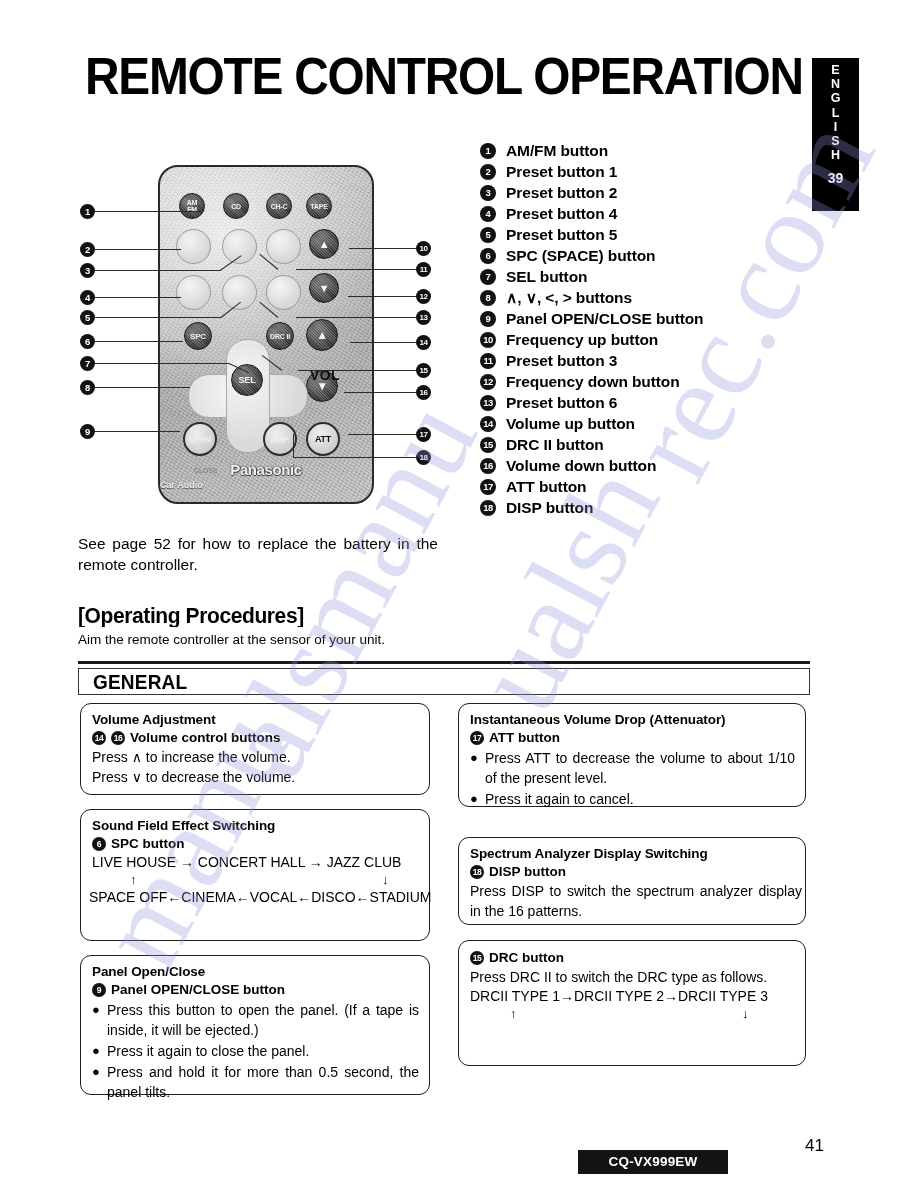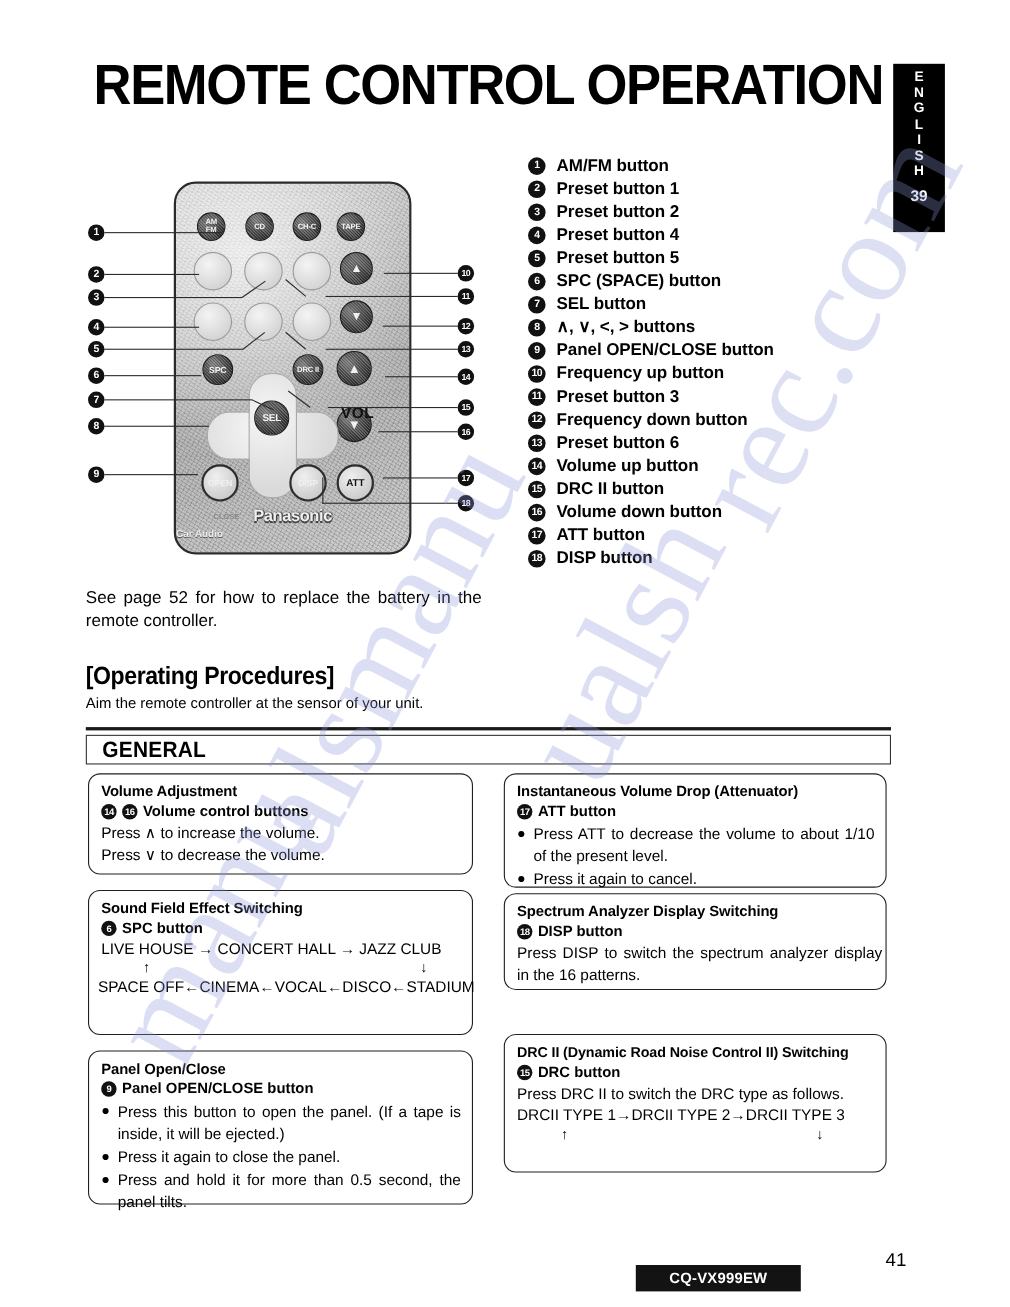--- a/index.html
+++ b/index.html
@@ -666,31 +666,30 @@
   <div class="bullet-row">
     <span class="bullet-dot">●</span>
     <span class="bullet-txt">Press ATT to decrease the volume to about 1/10 of the present level.</span>
   </div>
   <div class="bullet-row">
     <span class="bullet-dot">●</span>
     <span class="bullet-txt nj">Press it again to cancel.</span>
   </div>
 </div>
 
-<div class="ibox" style="left:458px;top:812px;width:348px;height:88px;">
+<div class="ibox" style="left:458px;top:837px;width:348px;height:88px;">
   <div class="bx-title">Spectrum Analyzer Display Switching</div>
   <div class="bx-sub">
     <span class="inum">18</span>
     <span>DISP button</span>
   </div>
   <div class="bx-line just" style="width:332px;">Press DISP to switch the spectrum analyzer display in the 16 patterns.</div>
 </div>
 
 <div class="ibox" style="left:458px;top:940px;width:348px;height:126px;">
-  <div class="bx-title" style="font-size:13px;">DRC II (Dynamic Road Noise Control II) Switching</div>
   <div class="bx-sub">
     <span class="inum">15</span>
     <span>DRC button</span>
   </div>
   <div class="bx-line">Press DRC II to switch the DRC type as follows.</div>
   <div class="flowline">DRCII TYPE 1→DRCII TYPE 2→DRCII TYPE 3</div>
   <div class="flow-arrows">
     <span style="left:40px;">↑</span>
     <span style="left:272px;">↓</span>
   </div>

